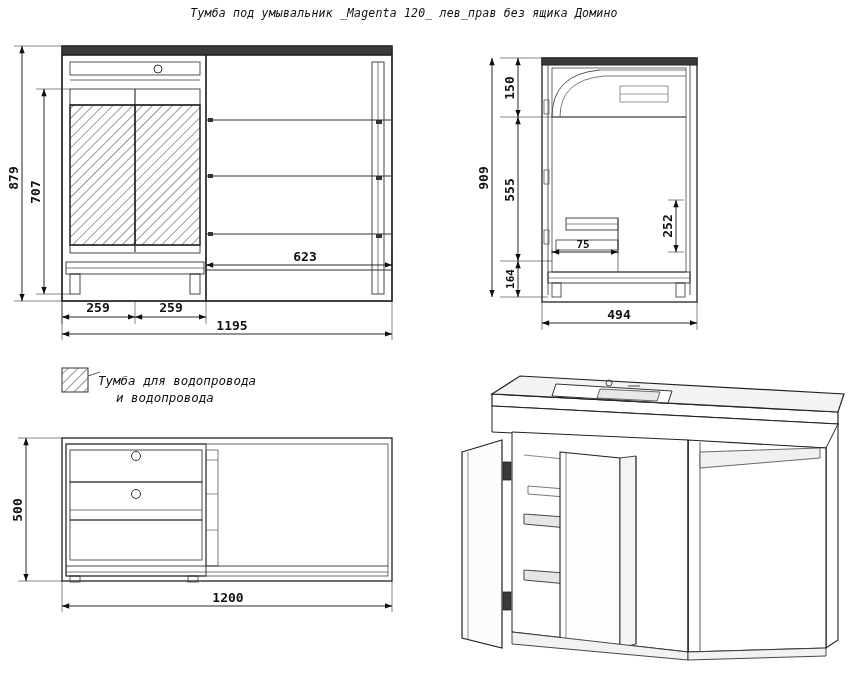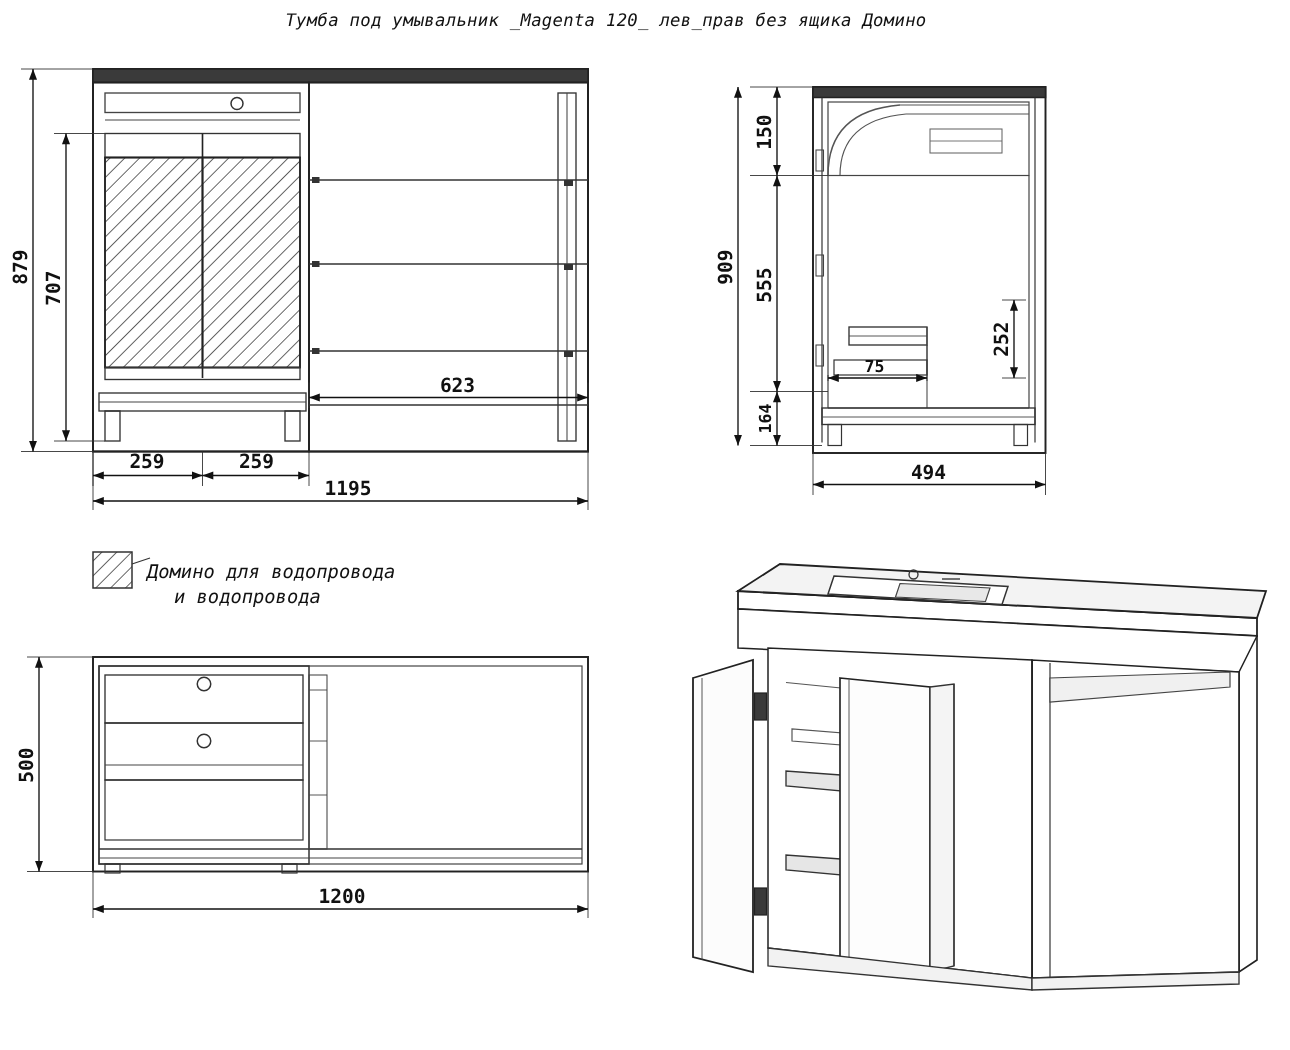--- a/index.html
+++ b/index.html
@@ -57,21 +57,21 @@
     fill: #111;
   }
 </style>
 </head>
 <body>
 
 <div id="sheet">
 
   <div class="title">Тумба под умывальник _Magenta 120_ лев_прав без ящика Домино</div>
 
-  <div class="legend-label" style="left:98px; top:372px;">Домино для водопровода</div>
+  <div class="legend-label" style="left:98px; top:372px;">Тумба для водопровода</div>
   <div class="legend-label" style="left:116px; top:389px;">и водопровода</div>
 
   <svg width="860" height="700" viewBox="0 0 860 700" style="position:absolute;left:0;top:0;">
     <defs>
       <pattern id="hatch" width="7" height="7" patternUnits="userSpaceOnUse" patternTransform="rotate(45)">
         <line x1="0" y1="0" x2="0" y2="7" stroke="#333" stroke-width="1"></line>
       </pattern>
       <marker id="arrEnd" markerWidth="9" markerHeight="9" refX="8" refY="3" orient="auto">
         <path d="M0,0 L8,3 L0,6 z" fill="#111"></path>
       </marker>

